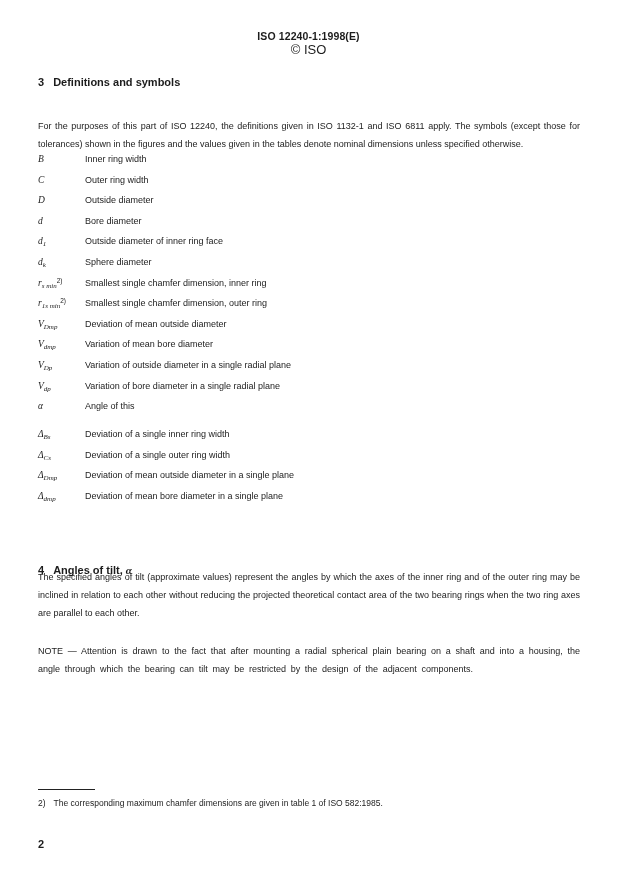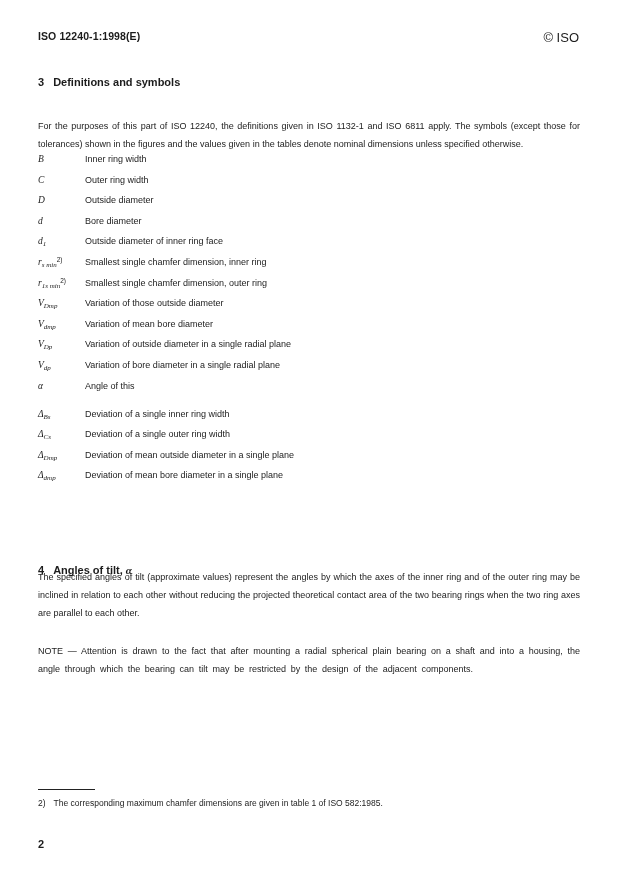--- a/index.html
+++ b/index.html
@@ -13,21 +13,22 @@
     color: #1c1c1c;
     overflow: hidden;
   }
   .page-header {
     position: absolute;
     left: 38px;
     right: 40px;
     top: 30px;
     display: flex;
     justify-content: space-between;
-    align-items: flex-start;
+    align-items: center;
+    flex-direction: column;
   }
   .doc-ref { font-size: 10.5px; font-weight: bold; letter-spacing: 0.1px; }
   .copyright { font-size: 13px; font-weight: normal; }
 
   .sec-heading {
     position: absolute;
     left: 38px;
     font-size: 11px;
     font-weight: bold;
   }
@@ -144,30 +145,34 @@
       </div>
       <div class="sym-row">
         <span class="sym-term"><span>d</span></span>
         <span class="sym-def">Bore diameter</span>
       </div>
       <div class="sym-row">
         <span class="sym-term"><span>d</span><sub>1</sub></span>
         <span class="sym-def">Outside diameter of inner ring face</span>
       </div>
       <div class="sym-row">
+        <span class="sym-term"><span>d</span><sub>k</sub></span>
+        <span class="sym-def">Sphere diameter</span>
+      </div>
+      <div class="sym-row">
         <span class="sym-term"><span>r</span><sub>s min</sub><sup>2)</sup></span>
         <span class="sym-def">Smallest single chamfer dimension, inner ring</span>
       </div>
       <div class="sym-row">
         <span class="sym-term"><span>r</span><sub>1s min</sub><sup>2)</sup></span>
         <span class="sym-def">Smallest single chamfer dimension, outer ring</span>
       </div>
       <div class="sym-row">
         <span class="sym-term"><span>V</span><sub>Dmp</sub></span>
-        <span class="sym-def">Variation of those outside diameter</span>
+        <span class="sym-def">Deviation of mean outside diameter</span>
       </div>
       <div class="sym-row">
         <span class="sym-term"><span>V</span><sub>dmp</sub></span>
         <span class="sym-def">Variation of mean bore diameter</span>
       </div>
       <div class="sym-row">
         <span class="sym-term"><span>V</span><sub>Dp</sub></span>
         <span class="sym-def">Variation of outside diameter in a single radial plane</span>
       </div>
       <div class="sym-row">

